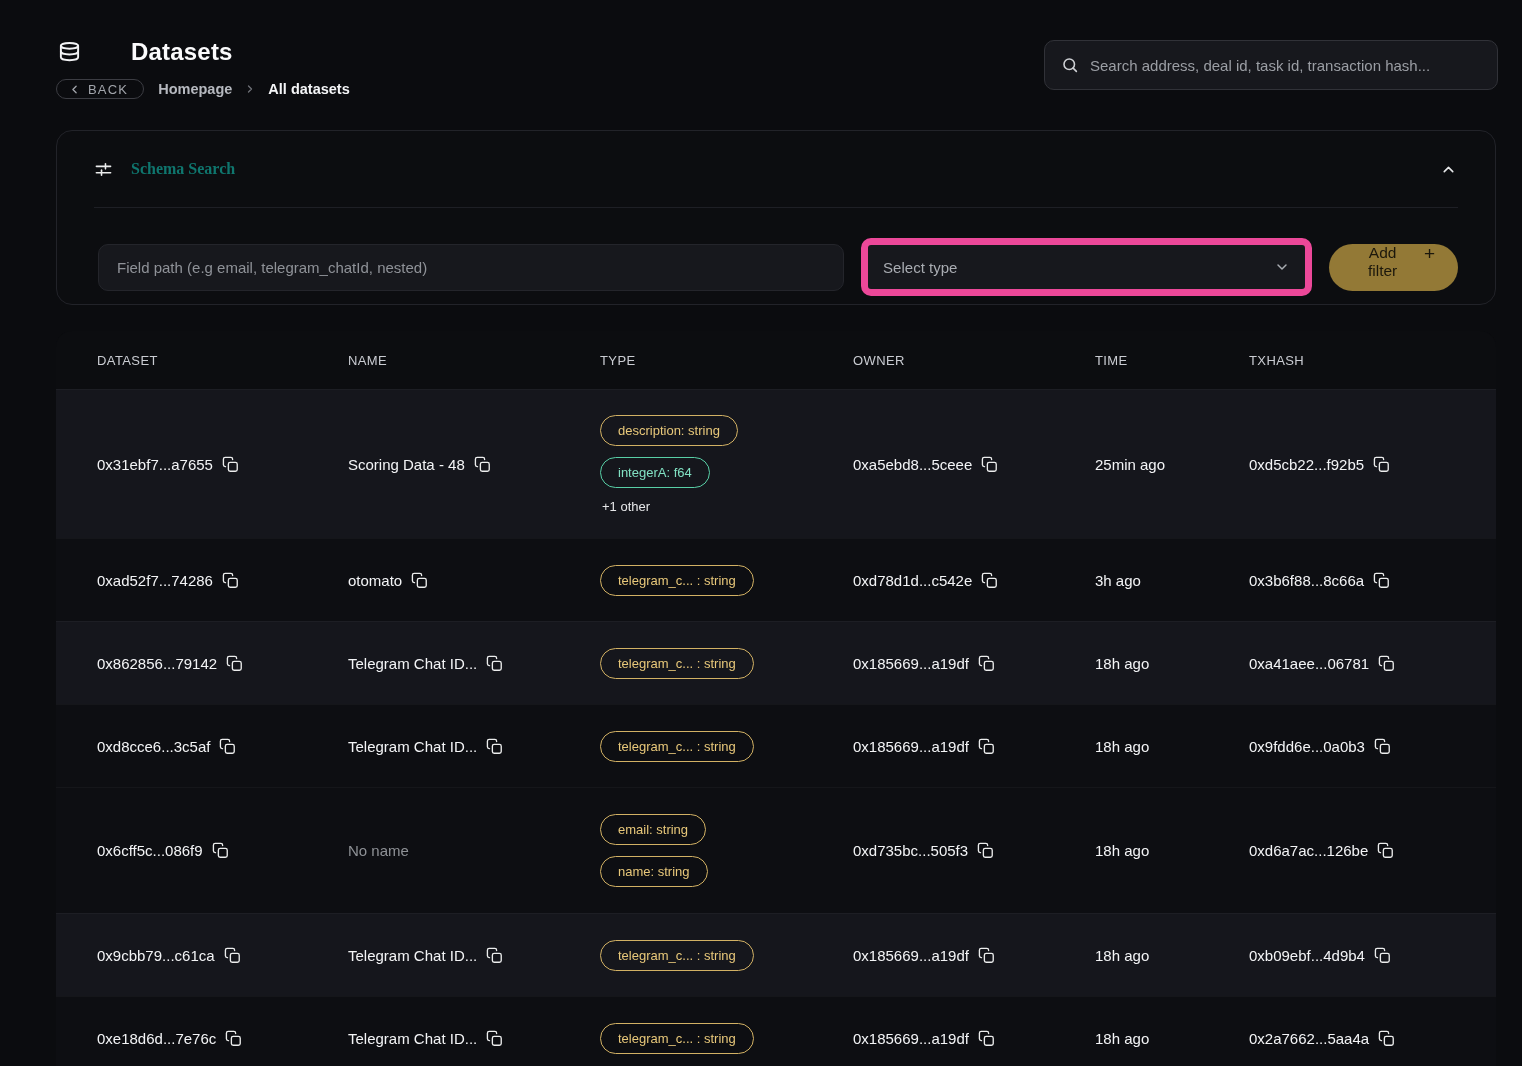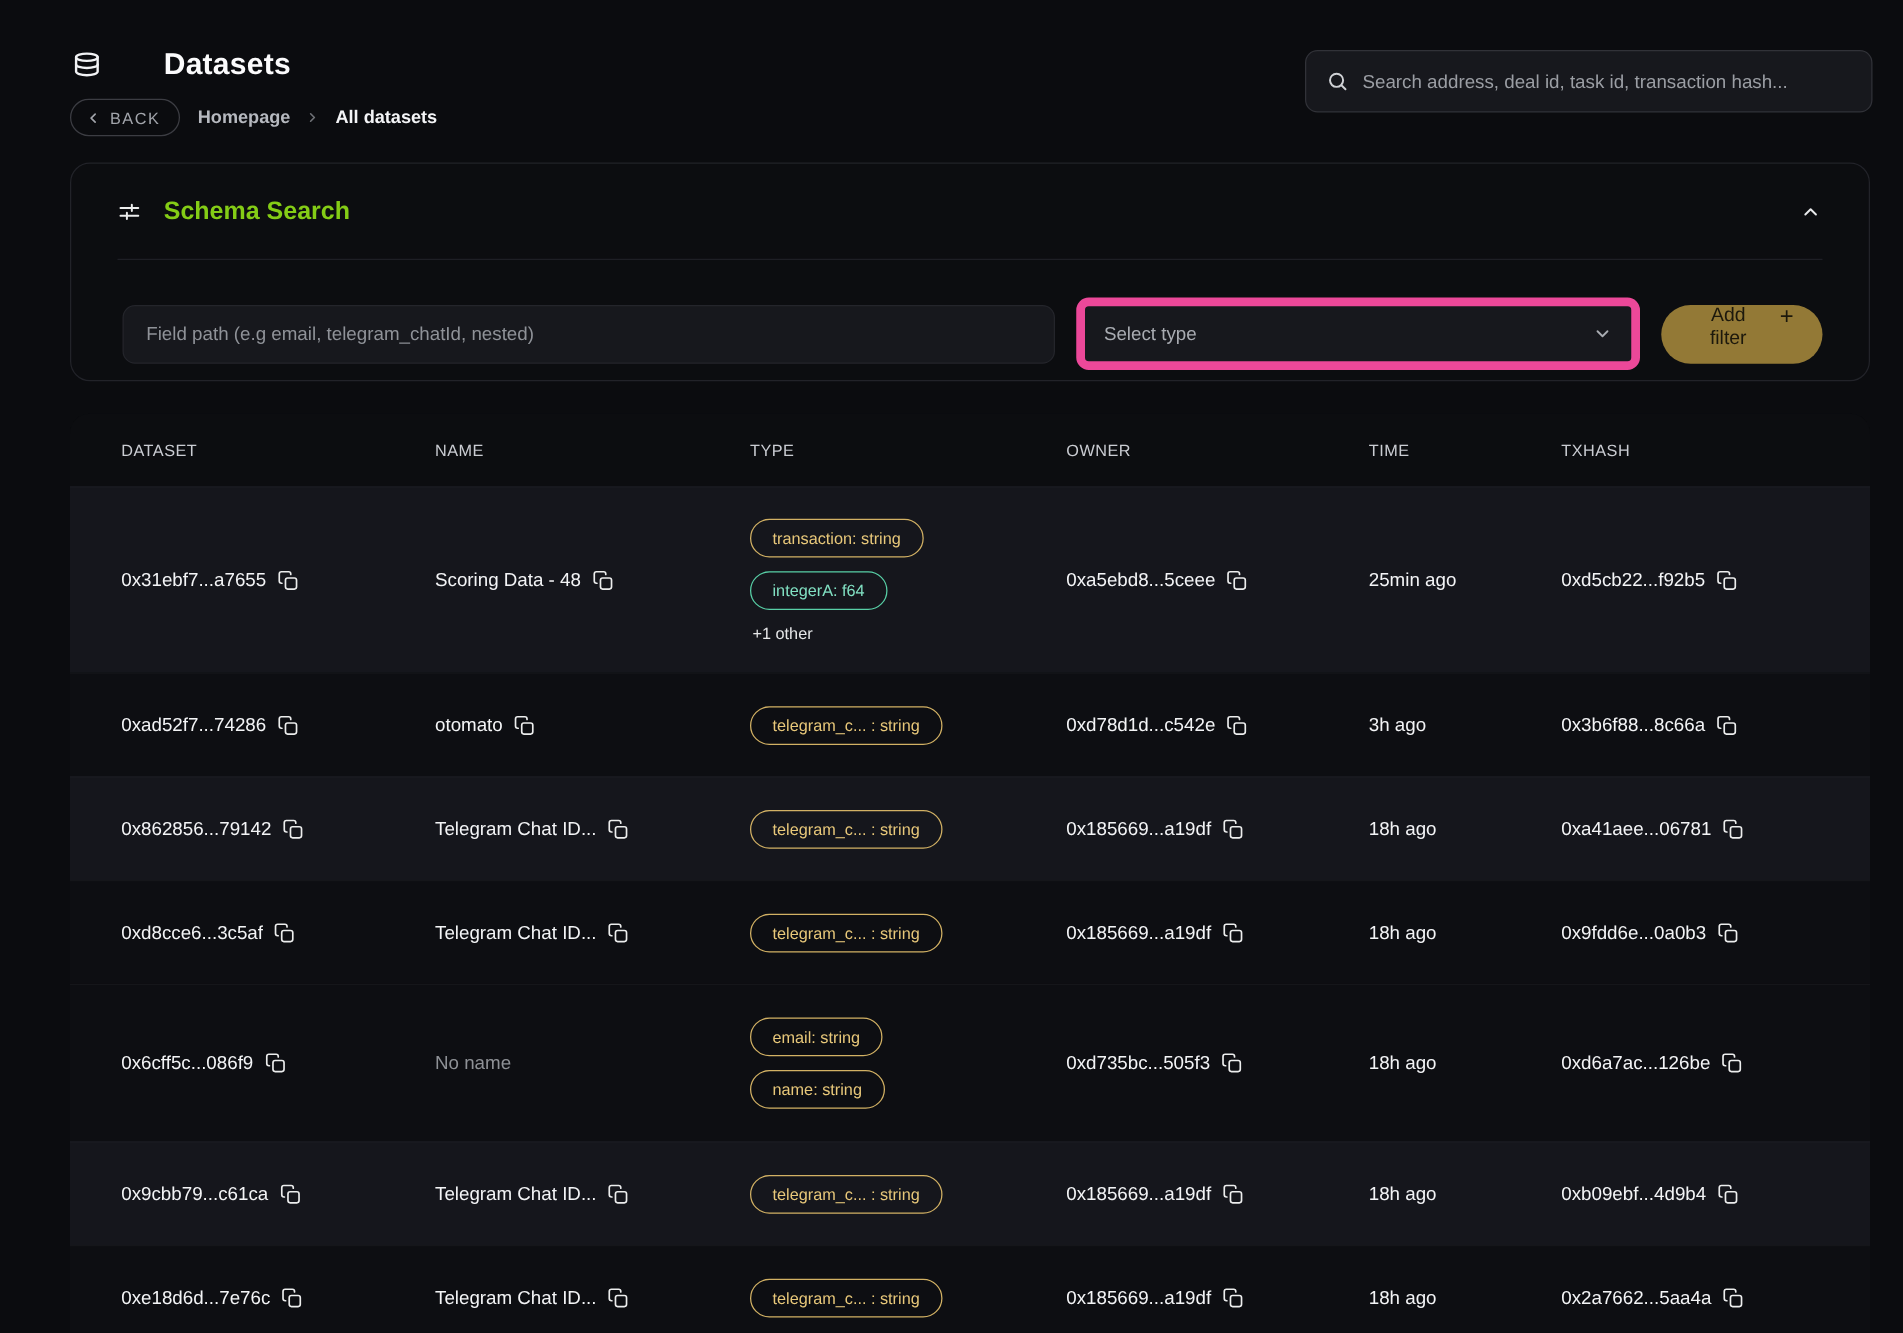--- a/index.html
+++ b/index.html
@@ -11,21 +11,21 @@
     -webkit-font-smoothing:antialiased;
   }
   svg { display:block; }
 
   
   .topbar { position:relative; height:130px; }
   .title-row { position:absolute; left:58px; top:38px; display:flex; align-items:center; gap:10px; }
   .title-row h1 { font-size:24px; font-weight:800; letter-spacing:.2px; color:#fbfbfc;margin-left:40px; }
   .nav-row { position:absolute; left:56px; top:79px; display:flex; align-items:center; gap:14px; }
   .back-btn {
-    display:flex; align-items:center; gap:7px; height:30px; padding:0 15px 0 11px;
+    display:flex; align-items:center; gap:7px; height:20px; padding:0 15px 0 11px;
     border:1px solid #3c3d43; border-radius:16px; background:transparent;
     color:#a2a5ab; font-size:13px; letter-spacing:1.2px; cursor:pointer;
     font-family:inherit;
   }
   .breadcrumb { display:flex; align-items:center; gap:12px; font-size:14.5px; font-weight:700; }
   .crumb-muted { color:#b6b9bf; }
   .crumb-current { color:#f4f5f7; }
   .search-box {
     position:absolute; right:24px; top:40px; width:454px; height:50px;
     background:#17181d; border:1px solid #313238; border-radius:10px;
@@ -38,21 +38,21 @@
   .search-box input::placeholder { color:#9b9ea4; }
 
   
   .schema-card {
     margin:0 26px 0 56px; height:175px;
     border:1px solid #222329; border-radius:16px; background:#0c0d10;
   }
   .schema-header {
     height:76px; display:flex; align-items:center; gap:18px; padding:0 34px 0 37px;
   }
-  .schema-title { font-size:20px; font-weight:600; color:#84cc16; }
+  .schema-title { font-size:16px; font-weight:600; color:#0f766e;font-family:Liberation Serif, serif; }
   .schema-collapse { margin-left:auto; background:none; border:none; cursor:pointer; padding:4px; }
   .schema-divider { height:1px; background:#1e1f25; margin:0 37px; }
   .filter-row { display:flex; align-items:center; gap:17px; padding:30px 37px 0 41px; }
   .field-input {
     width:751px; height:47px; background:#17181d; border:1px solid #24252b;
     border-radius:10px; padding:0 18px; color:#e8e9eb; font-size:15px;
     outline:none; font-family:inherit;
   }
   .field-input::placeholder { color:#8f9298; }
   .type-select {
@@ -203,21 +203,21 @@
           <span class="">Scoring Data - 48</span>
           <button class="copy-btn">
             <svg width="17" height="17" viewBox="0 0 24 24" fill="none" stroke="#eceded" stroke-width="1.9" stroke-linecap="round" stroke-linejoin="round">
               <rect x="9" y="9" width="12.5" height="12.5" rx="2.5"></rect>
               <path d="M5 15h-.5A2.5 2.5 0 0 1 2 12.5v-8A2.5 2.5 0 0 1 4.5 2h8A2.5 2.5 0 0 1 15 4.5V5"></path>
             </svg>
           </button>
         </div>
         <div class="cell">
           <div class="badges">
-            <span class="badge gold">transaction: string</span>
+            <span class="badge gold">description: string</span>
             <span class="badge teal">integerA: f64</span>
             <span class="more-label">+1 other</span>
           </div>
         </div>
         <div class="cell">
           <span>0xa5ebd8...5ceee</span>
           <button class="copy-btn">
             <svg width="17" height="17" viewBox="0 0 24 24" fill="none" stroke="#eceded" stroke-width="1.9" stroke-linecap="round" stroke-linejoin="round">
               <rect x="9" y="9" width="12.5" height="12.5" rx="2.5"></rect>
               <path d="M5 15h-.5A2.5 2.5 0 0 1 2 12.5v-8A2.5 2.5 0 0 1 4.5 2h8A2.5 2.5 0 0 1 15 4.5V5"></path>

